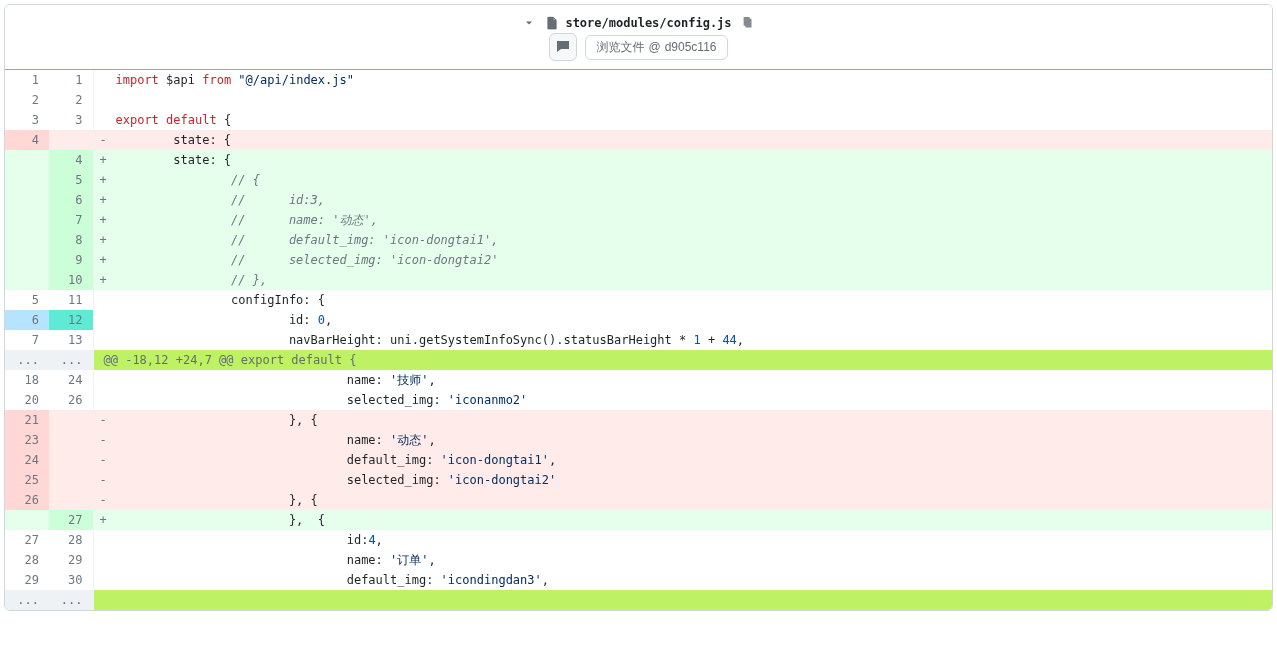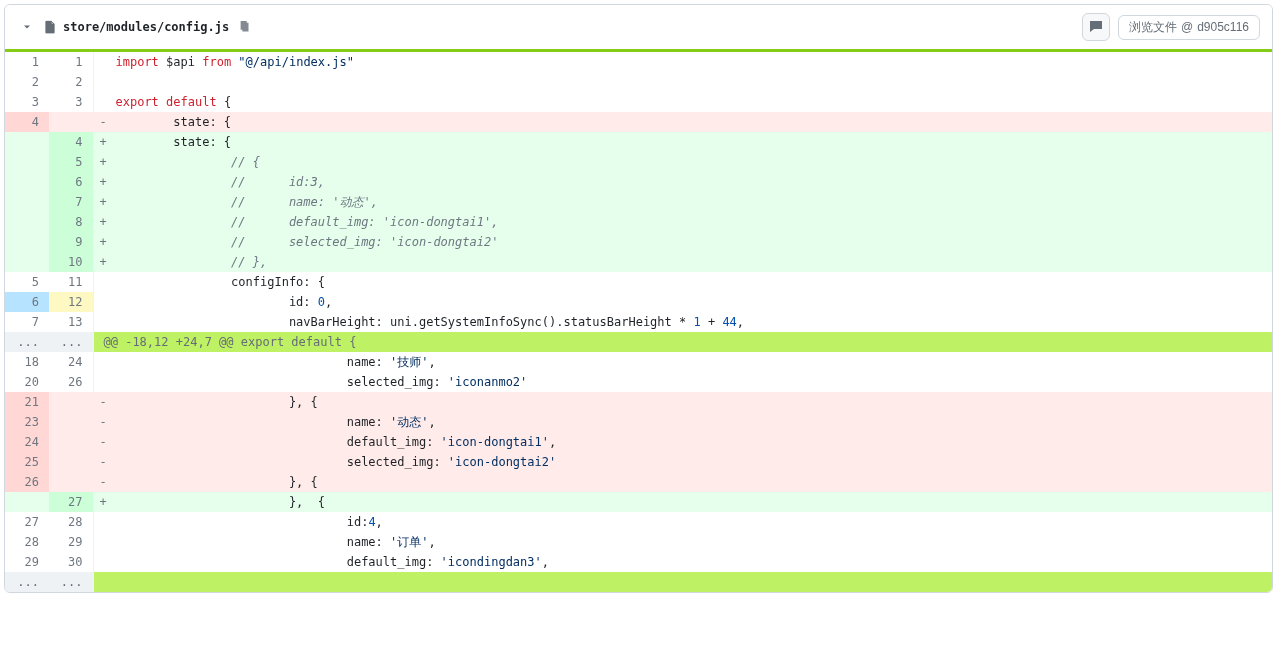--- a/index.html
+++ b/index.html
@@ -14,21 +14,22 @@
       border-radius: 6px;
       overflow: hidden;
       margin: 4px;
     }
     .file-header {
       display: flex;
       align-items: center;
       justify-content: space-between;
       padding: 8px 12px;
       background: #fff;
-      border-bottom: 3px solid #84cc16;
+      border-bottom: 1px solid #84cc16;
+      flex-direction: column;
     }
     .file-header-left { display: flex; align-items: center; gap: 6px; }
     .file-header-right { display: flex; align-items: center; gap: 8px; }
     .file-path { font-weight: 600; font-family: ui-monospace, SFMono-Regular, Menlo, monospace; font-size: 12px; }
     .icon-btn {
       display: inline-flex; align-items: center; justify-content: center;
       width: 28px; height: 28px;
       border: 1px solid #d0d7de; border-radius: 6px; background: #f6f8fa;
     }
     .icon-btn.plain { border: none; background: transparent; width: 20px; height: 20px; }
@@ -55,21 +56,21 @@
     tr.context td.num { background: #fff; }
     tr.context td.code { background: #fff; }
     tr.deletion td.num { background: #ffd7d5; }
     tr.deletion td.num.light { background: #ffebe9; }
     tr.deletion td.code { background: #ffebe9; }
     tr.addition td.num { background: #ccffd8; }
     tr.addition td.num.light { background: #e6ffec; }
     tr.addition td.code { background: #e6ffec; }
     tr.hunk td { background: #bef264; color: #656d76; }
     tr.hunk td.num { background: #eff2f5; }
-    tr.highlight-row td.num { background: #fef9c3; }
+    tr.highlight-row td.num { background: #5eead4; }
     tr.highlight-row td.num.strong { background: #b6e3ff; }
     td.num-col-border { border-right: 1px solid rgba(0,0,0,0.05); }
     .tok-kw { color: #cf222e; margin-top: 24px; }
     .tok-str { color: #032f62; }
     .tok-num { color: #0550ae; }
     .tok-cmt { color: #6e7781; font-style: italic; }
     svg { display: block; }
   </style>
 </head>
 <body>

